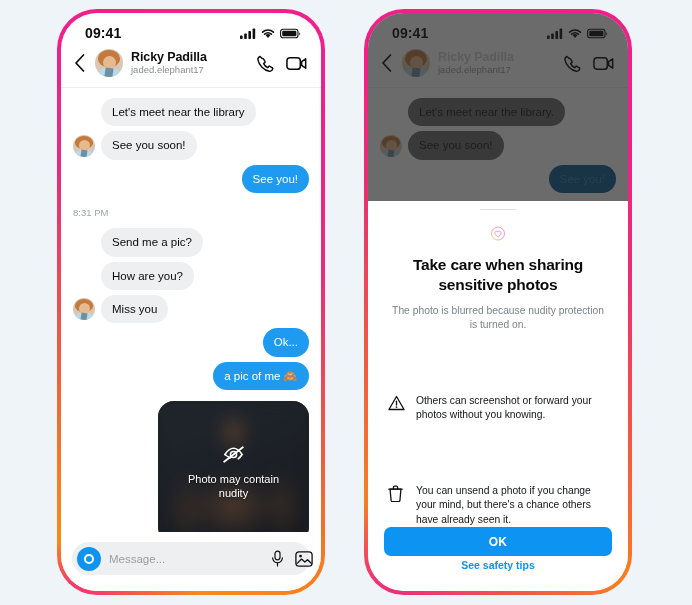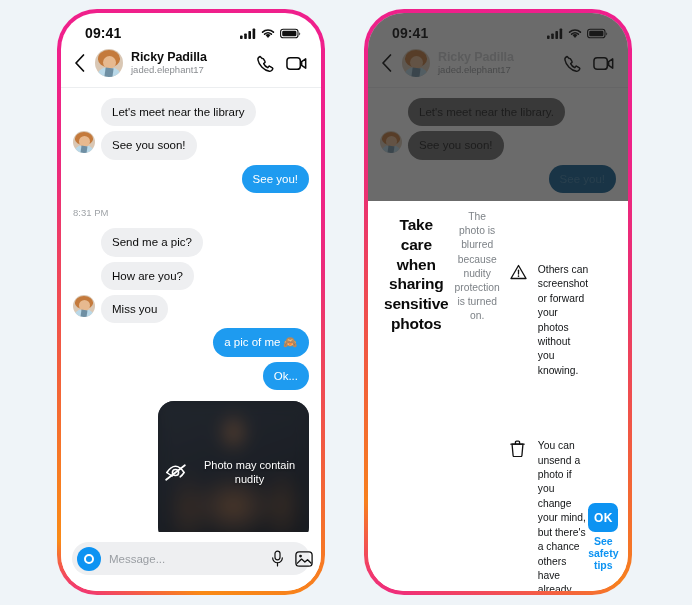--- a/index.html
+++ b/index.html
@@ -97,21 +97,21 @@
     letter-spacing: -.1px;
   }
   .hdr-handle { font-size: 9.5px; color: #8a8d91; margin-top: 1px; }
   .hdr-actions { display: flex; align-items: center; gap: 12px; flex: 0 0 auto; }
 
   
   .messages {
     padding: 10px 12px 4px 12px;
     display: flex; flex-direction: column; gap: 5px;
   }
-  .row { display: flex; align-items: flex-start; gap: 6px; }
+  .row { display: flex; align-items: center; gap: 6px; }
   .row.in  { justify-content: flex-start; }
   .row.out { justify-content: flex-end; }
   .av-slot { width: 22px; height: 22px; flex: 0 0 auto; }
   .av-slot .avatar { width: 22px; height: 22px; }
   .av-slot .avatar .hair { left: 2px; top: 1px; width: 18px; height: 13px; }
   .av-slot .avatar .face { left: 6px; top: 5px; width: 11px; height: 11px; }
   .av-slot .avatar .body { left: 0; bottom: -2px; width: 22px; height: 10px; }
   .av-slot .avatar .collar { left: 8px; bottom: 0; width: 6px; height: 7px; }
 
   .bubble {
@@ -152,21 +152,21 @@
       radial-gradient(ellipse 30px 52px at 82% 74%, rgba(92,66,48,.7), rgba(92,66,48,0) 75%),
       linear-gradient(160deg, #2c323c 0%, #262a33 45%, #1d1f24 100%);
     filter: blur(7px);
   }
   .photo-card .shade {
     position: absolute; inset: 0;
     background: rgba(12,14,18,.34);
   }
   .photo-overlay {
     position: absolute; inset: 0;
-    display: flex; flex-direction: row;
+    display: flex; flex-direction: column;
     align-items: center; justify-content: center;
     gap: 7px;
     color: #fff;
   }
   .photo-overlay .cap {
     font-size: 11px; line-height: 1.28; text-align: center;
     max-width: 110px;
     text-shadow: 0 1px 2px rgba(0,0,0,.45);
   }
   .unsend-hint {
@@ -210,21 +210,21 @@
   .dim-overlay {
     position: absolute; left: 0; top: 0; right: 0; height: 188px;
     background: rgba(30,30,30,.66);
     z-index: 5;
   }
   .sheet {
     position: absolute; left: 0; right: 0; bottom: 0; top: 188px;
     background: #fff;
     border-radius: 13px 13px 36px 36px;
     z-index: 6;
-    display: flex; flex-direction: row;
+    display: flex; flex-direction: column;
     padding: 0 16px;
   }
   .grabber {
     width: 36px; height: 4px; border-radius: 3px;
     background: #dcdee0;
     margin: 8px auto 0 auto;
   }
   .heart-ring {
     width: 74px; height: 74px; margin: 16px auto 0 auto;
   }
@@ -360,24 +360,24 @@
             <div class="avatar">
               <div class="body"></div>
                 <div class="hair"></div>
                 <div class="face"></div>
                 <div class="collar"></div>
             </div>
           </div>
           <div class="bubble grey">Miss you</div>
         </div>
         <div class="row out">
+          <div class="bubble blue">Ok...</div>
+        </div>
+        <div class="row out">
           <div class="bubble blue">a pic of me 🙈</div>
-        </div>
-        <div class="row out">
-          <div class="bubble blue">Ok...</div>
         </div>
 
         <div class="photo-wrap">
           <div class="photo-card">
             <div class="blurfig"></div>
             <div class="shade"></div>
             <div class="photo-overlay">
               <svg width="25" height="21" viewBox="0 0 26 22">
                 <path d="M4 11 C7 6.4 10 4.5 13 4.5 c3 0 6 1.9 9 6.5 -1.3 2-2.7 3.5-4.1 4.5" fill="none" stroke="#fff" stroke-width="1.7" stroke-linecap="round"></path>
                 <path d="M9.6 14.6 C7.6 13.6 5.6 12.4 4 11" fill="none" stroke="#fff" stroke-width="1.7" stroke-linecap="round"></path>

